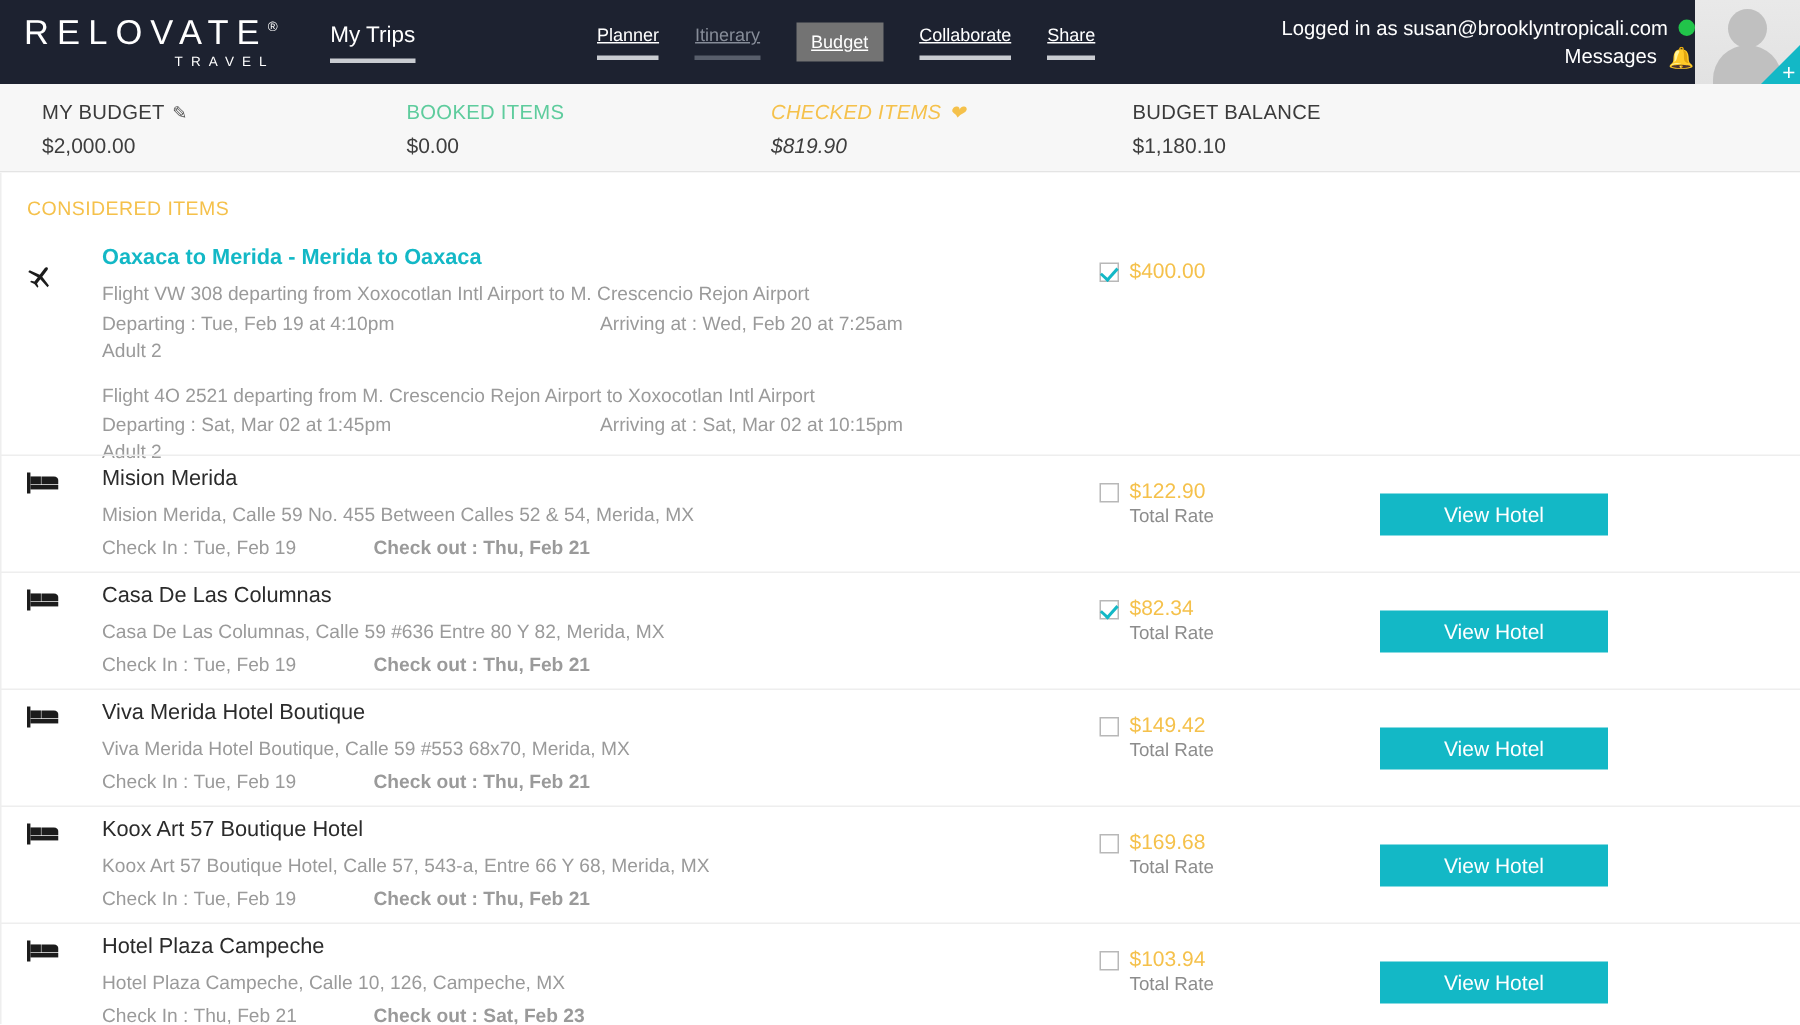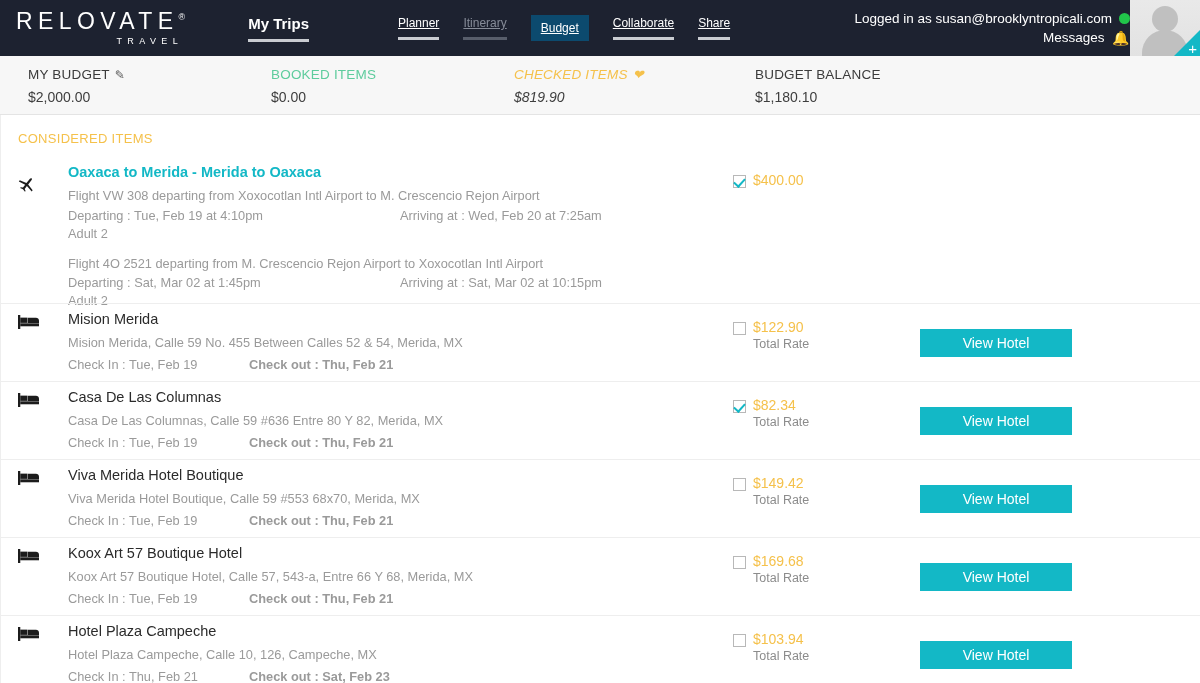--- a/index.html
+++ b/index.html
@@ -36,41 +36,41 @@
   }
   .brand-sub {
     color: #ffffff;
     font-size: 9px;
     letter-spacing: 5.4px;
     align-self: flex-end;
     margin-top: 4px;
     margin-right: 2px;
   }
   .mytrips {
-    margin-left: 63px;
-    display: flex; flex-direction: column; align-items: center; font-weight: bold;
+    margin-left: 35px;
+    display: flex; flex-direction: column; align-items: center;
   }
   .mytrips-label { color: #ffffff; font-size: 15px; }
   .ul-bar { height: 3px; background: #c9ccd1; margin-top: 7px; width: 100%; }
   .ul-bar.dim { background: #585e6b; }
 
   .centernav {
     position: absolute; left: 398px; top: 0;
     height: 56px; display: flex; align-items: center; gap: 0;
   }
   .navtab {
     display: flex; flex-direction: column; align-items: center;
     margin-right: 24px;
     cursor: pointer;
   }
   .navtab:last-child { margin-right: 0; }
   .navtab-label { color: #ffffff; font-size: 12px; white-space: nowrap; text-decoration: underline; }
   .navtab.muted .navtab-label { color: #868c98; }
   .navtab.active {
-    background: #0c4a6e;
+    background: #737373;
     padding: 6px 10px;
     margin-top: -1px;
   }
   .navtab.active .navtab-label { color: #ffffff; }
 
   .userblock {
     position: absolute; right: 70px; top: 0;
     height: 56px;
     display: flex; flex-direction: column; justify-content: center;
     align-items: flex-end;

